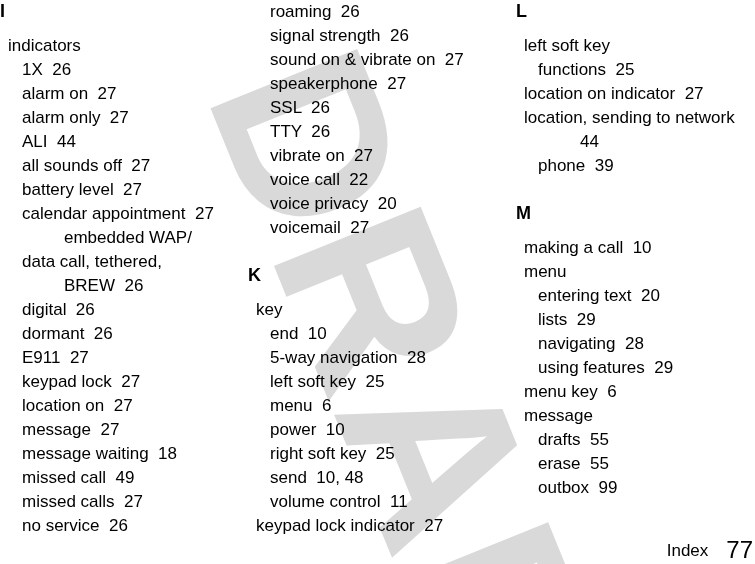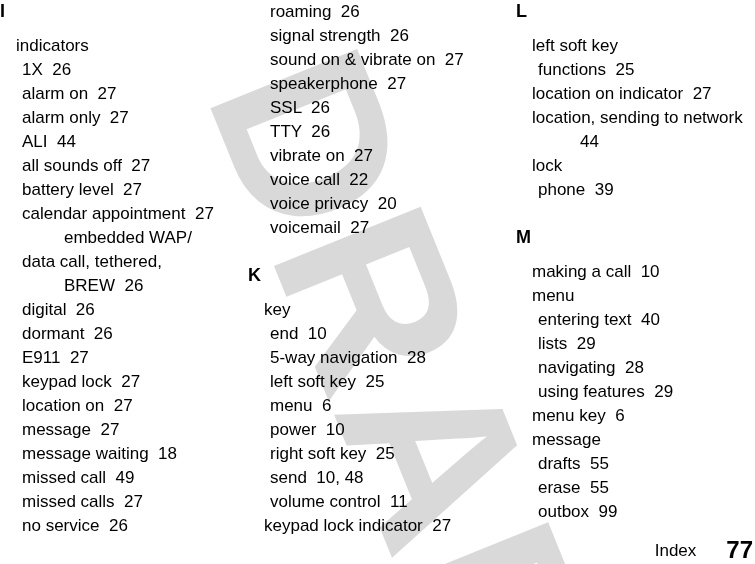--- a/index.html
+++ b/index.html
@@ -63,21 +63,21 @@
   .entries {
     margin: 0;
     padding: 0;
     list-style: none;
   }
   .entry {
     font-size: 17px;
     line-height: 24px;
     white-space: pre;
   }
-  .lvl-0 { padding-left: 16px; }
+  .lvl-0 { padding-left: 8px; }
   .lvl-1 { padding-left: 22px; }
   .lvl-2 { padding-left: 64px; }
 
   .spacer-block { height: 24px; }
   .spacer-half  { height: 12px; }
 
   
   #footer {
     position: absolute;
     left: 0;
@@ -91,23 +91,22 @@
     padding-right: 2px;
     box-sizing: border-box;
   }
   #footer-label {
     font-size: 17px;
     line-height: 22px;
     margin-right: 18px;
   }
   #footer-page {
     font-size: 24px;
-    font-weight: 700;
+    font-weight: 400;
     line-height: 24px;
-    margin-left: 12px;
   }
 </style>
 </head>
 <body>
 
 <svg id="watermark" viewBox="0 0 755 564" width="755" height="564" aria-hidden="true">
   <text class="wm-text" x="90" y="300" transform="rotate(68 300 282)">DRAFT</text>
 </svg>
 
 <div id="page">
@@ -172,30 +171,29 @@
 
   <div class="column" id="col-3">
     <div class="section-letter">L</div>
     <div class="spacer-half"></div>
     <ul class="entries">
       <li class="entry lvl-0">left soft key</li>
       <li class="entry lvl-1">functions  25</li>
       <li class="entry lvl-0">location on indicator  27</li>
       <li class="entry lvl-0">location, sending to network</li>
       <li class="entry lvl-2">44</li>
-      <li class="entry lvl-0">lock</li>
       <li class="entry lvl-1">phone  39</li>
     </ul>
     <div class="spacer-block"></div>
     <div class="section-letter">M</div>
     <div class="spacer-half"></div>
     <ul class="entries">
       <li class="entry lvl-0">making a call  10</li>
       <li class="entry lvl-0">menu</li>
-      <li class="entry lvl-1">entering text  40</li>
+      <li class="entry lvl-1">entering text  20</li>
       <li class="entry lvl-1">lists  29</li>
       <li class="entry lvl-1">navigating  28</li>
       <li class="entry lvl-1">using features  29</li>
       <li class="entry lvl-0">menu key  6</li>
       <li class="entry lvl-0">message</li>
       <li class="entry lvl-1">drafts  55</li>
       <li class="entry lvl-1">erase  55</li>
       <li class="entry lvl-1">outbox  99</li>
     </ul>
   </div>

